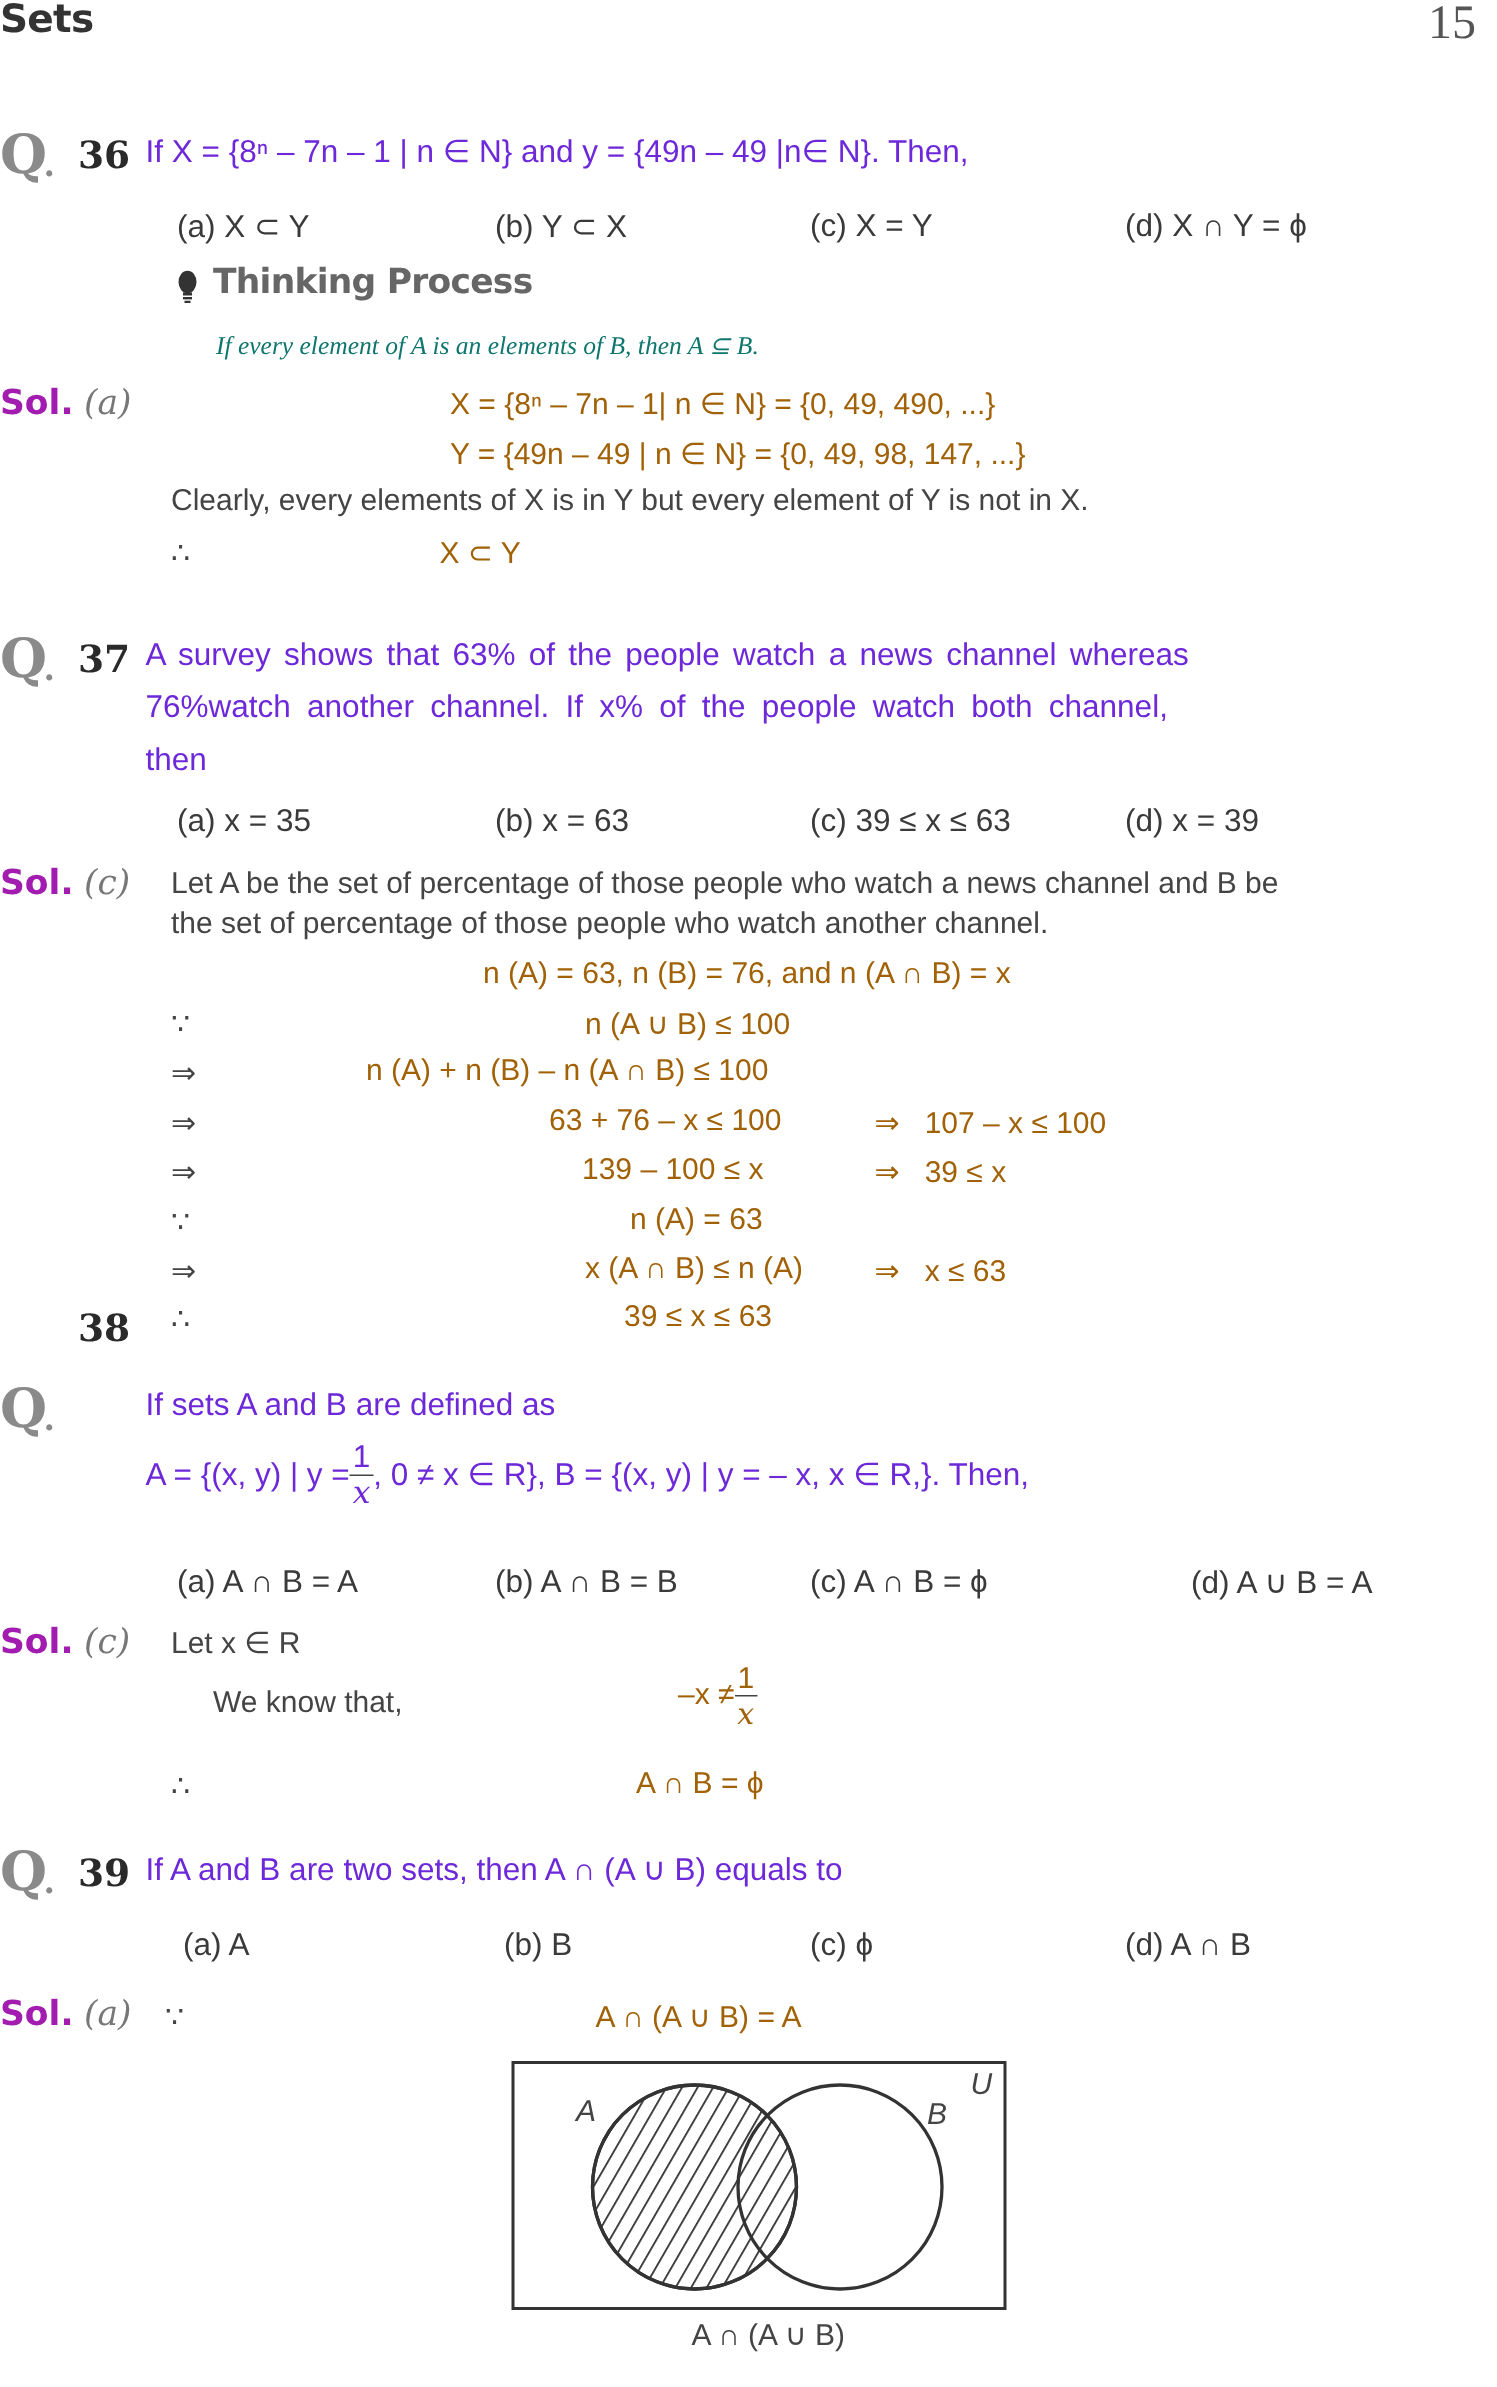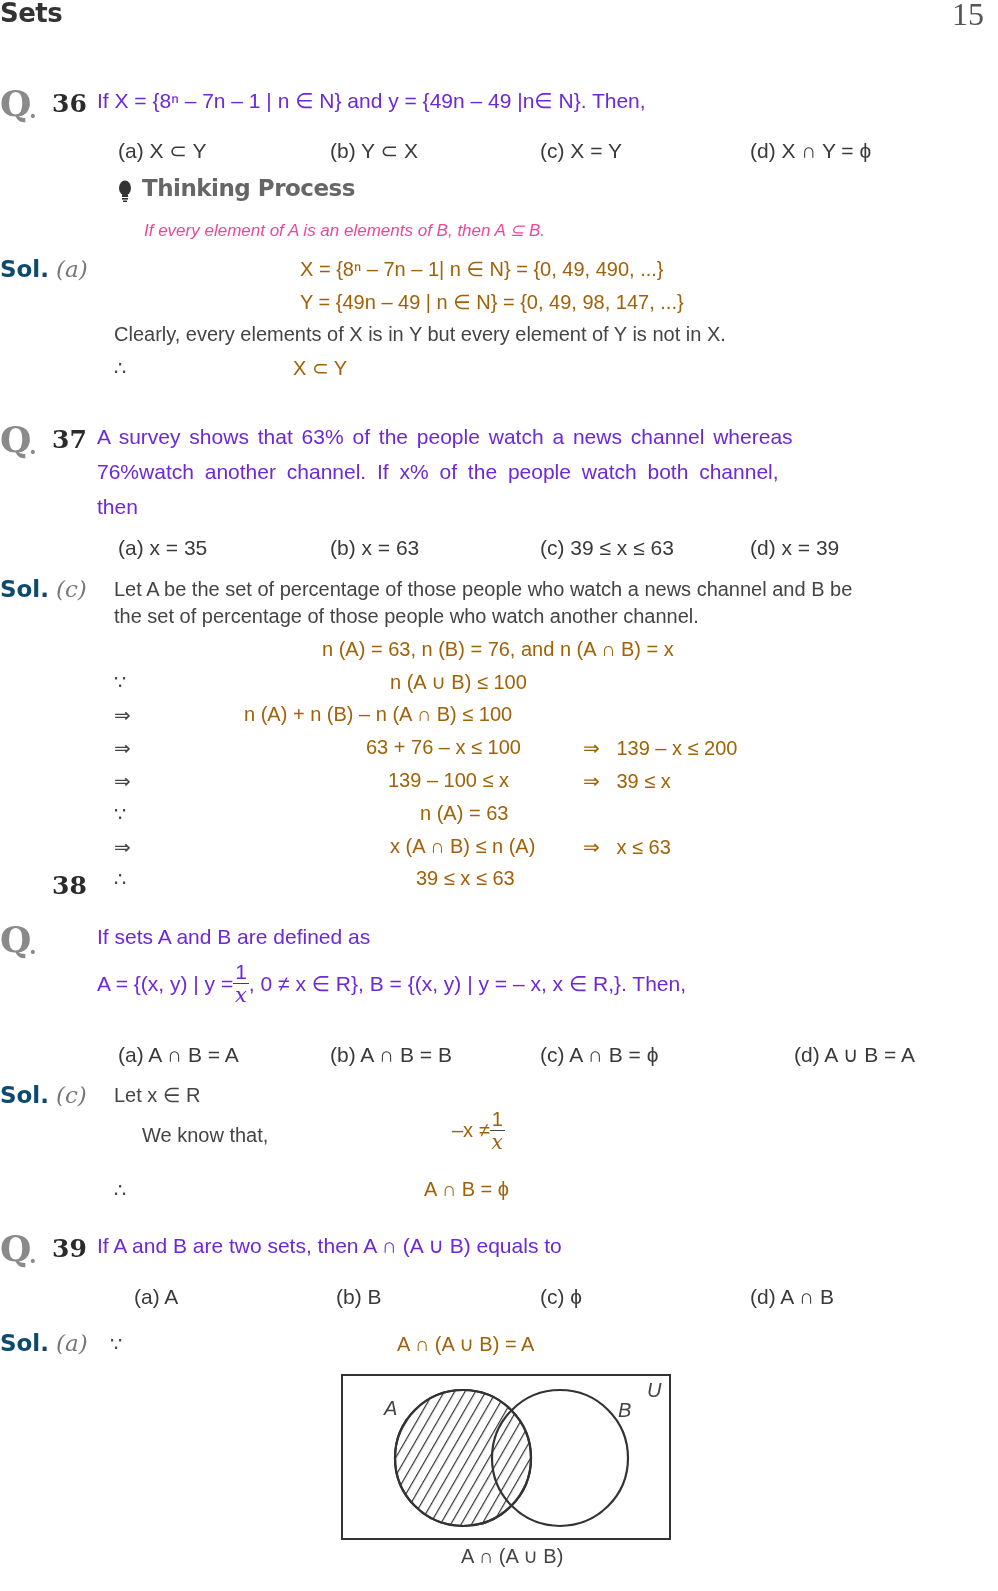--- a/index.html
+++ b/index.html
@@ -5,26 +5,26 @@
   html, body { margin:0; padding:0; background:#ffffff; }
   body { width:998px; height:1591px; position:relative; overflow:hidden; color:#2b2b2b; }
   .abs { position:absolute; white-space:nowrap; }
   .hdr-title { left:0; top:-2px; font-family:"DejaVu Sans", sans-serif; font-weight:bold; font-size:26px; color:#333; letter-spacing:-0.5px; }
   .hdr-page { right:14px; top:-4px; font-family:"Liberation Serif", serif; font-size:32px; color:#555; font-weight:normal; }
   .qline { font-family:"Liberation Sans", sans-serif; font-size:21px; color:#6d28d9; }
   .qmark { font-family:"DejaVu Serif", serif; font-weight:bold; font-size:36px; color:#8a8a8a; }
   .qdot { font-family:"DejaVu Serif", serif; font-weight:bold; font-size:22px; color:#8a8a8a; }
   .qnum { font-family:"DejaVu Serif", serif; font-weight:bold; font-size:25px; color:#2a2a2a; }
   .opt { font-family:"Liberation Sans", sans-serif; font-size:21px; color:#3a3a3a; }
-  .sol-label { font-family:"DejaVu Sans", sans-serif; font-weight:bold; font-size:23px; color:#0c4a6e; }
+  .sol-label { font-family:"DejaVu Sans", sans-serif; font-weight:bold; font-size:23px; color:#a21caf; }
   .sol-ans { font-family:"DejaVu Serif", serif; font-style:italic; font-size:23px; color:#777; }
   .body { font-family:"Liberation Sans", sans-serif; font-size:20px; color:#444; }
   .math { font-family:"Liberation Sans", sans-serif; font-size:20px; color:#a16207; }
   .tp-title { font-family:"DejaVu Sans", sans-serif; font-weight:bold; font-size:23px; color:#666; letter-spacing:-0.5px; }
-  .tp-text { font-family:Liberation Sans, sans-serif; font-style:italic; font-size:17px; color:#ec4899; }
+  .tp-text { font-family:Liberation Serif, serif; font-style:italic; font-size:17px; color:#0f766e; }
   .sym { font-family:"DejaVu Sans", sans-serif; font-size:20px; color:#444; }
   .frac { display:inline-block; vertical-align:middle; text-align:center; }
   .frac .num { display:block; border-bottom:1px solid #444; padding:0 2px; line-height:1.1; }
   .frac .den { display:block; line-height:1.1; font-style:italic; font-family:"DejaVu Serif", serif; }
   .venn-cap { font-family:"Liberation Sans", sans-serif; font-size:20px; color:#444; }
 </style>
 </head>
 <body>
 
 <div class="abs hdr-title">Sets</div>
@@ -81,21 +81,21 @@
   <span class="abs math" style="left:322px;top:638px;">n (A) = 63,  n (B) = 76,  and  n (A ∩ B) = x</span>
 
   <span class="abs sym" style="left:114px;top:670px;">∵</span>
   <span class="abs math" style="left:390px;top:670px;">n (A ∪ B) ≤ 100</span>
 
   <span class="abs sym" style="left:114px;top:703px;">⇒</span>
   <span class="abs math" style="left:244px;top:703px;">n (A) + n (B) – n (A ∩ B) ≤ 100</span>
 
   <span class="abs sym" style="left:114px;top:736px;">⇒</span>
   <span class="abs math" style="left:366px;top:736px;">63 + 76 – x ≤ 100</span>
-  <span class="abs math" style="left:583px;top:736px;white-space:pre;">⇒   139 – x ≤ 200</span>
+  <span class="abs math" style="left:583px;top:736px;white-space:pre;">⇒   107 – x ≤ 100</span>
 
   <span class="abs sym" style="left:114px;top:769px;">⇒</span>
   <span class="abs math" style="left:388px;top:769px;">139 – 100 ≤ x</span>
   <span class="abs math" style="left:583px;top:769px;white-space:pre;">⇒   39 ≤ x</span>
 
   <span class="abs sym" style="left:114px;top:802px;">∵</span>
   <span class="abs math" style="left:420px;top:802px;">n (A) = 63</span>
 
   <span class="abs sym" style="left:114px;top:835px;">⇒</span>
   <span class="abs math" style="left:390px;top:835px;">x (A ∩ B) ≤ n (A)</span>
@@ -139,21 +139,21 @@
   <span class="abs sym" style="left:114px;top:1178px;">∴</span>
   <span class="abs math" style="left:424px;top:1178px;">A ∩ B = ϕ</span>
 </section>
 
 <section>
   <span class="abs qmark" style="left:0;top:1227px;">Q</span>
   <span class="abs qdot" style="left:29px;top:1242px;">.</span>
   <span class="abs qnum" style="left:52px;top:1234px;">39</span>
   <span class="abs qline" style="left:97px;top:1234px;">If A and B are two sets, then A ∩ (A ∪ B) equals to</span>
 
-  <span class="abs opt" style="left:134px;top:1285px;">(a) A</span>
+  <span class="abs opt" style="left:122px;top:1285px;">(a) A</span>
   <span class="abs opt" style="left:336px;top:1285px;">(b) B</span>
   <span class="abs opt" style="left:540px;top:1285px;">(c) ϕ</span>
   <span class="abs opt" style="left:750px;top:1285px;">(d) A ∩ B</span>
 
   <span class="abs sol-label" style="left:0;top:1330px;">Sol.</span>
   <span class="abs sol-ans" style="left:56px;top:1330px;">(a)</span>
   <span class="abs sym" style="left:110px;top:1332px;">∵</span>
   <span class="abs math" style="left:397px;top:1332px;">A ∩ (A ∪ B) = A</span>
 
   <div class="abs" style="left:340px;top:1373px;width:332px;height:168px;">

